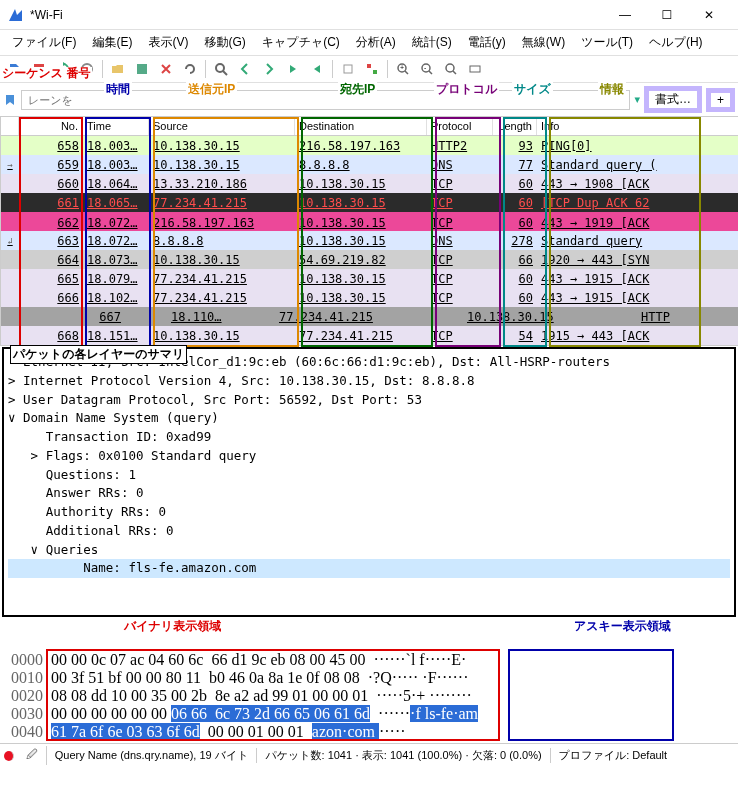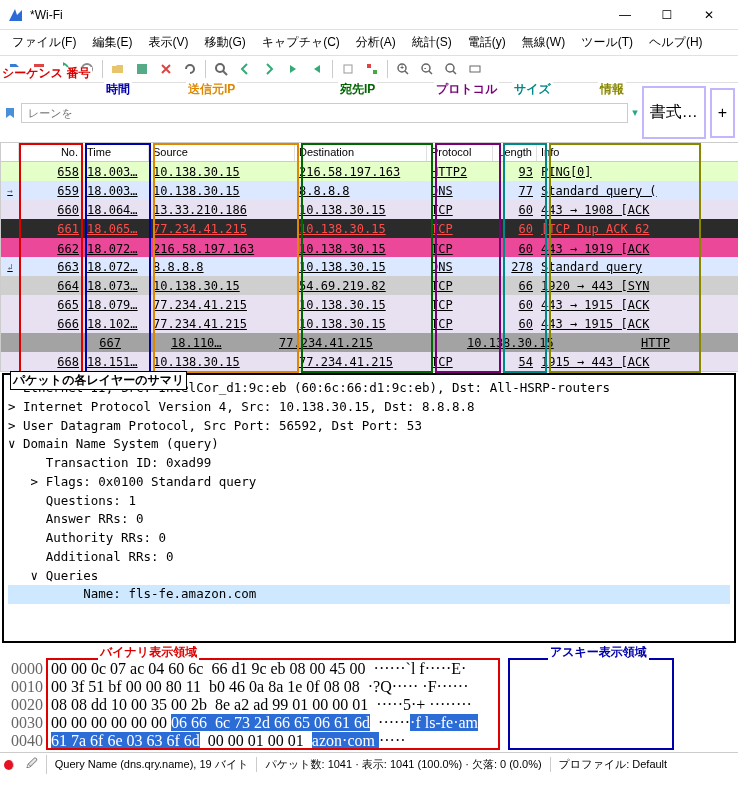--- a/index.html
+++ b/index.html
@@ -9,21 +9,21 @@
 .titlebar .title { flex: 1; font-size: 12px; }
 .winbtns { display: flex; gap: 0; }
 .winbtn { width: 42px; height: 28px; display: flex; align-items: center; justify-content: center; font-size: 12px; cursor: default; }
 .menubar { display: flex; padding: 2px 6px; gap: 4px; font-size: 12px; }
 .menubar span { padding: 2px 6px; cursor: default; }
 .toolbar { display: flex; padding: 2px 4px; gap: 2px; border-top: 1px solid #e0e0e0; border-bottom: 1px solid #e0e0e0; align-items:center; }
 .tbtn { width: 22px; height: 22px; display: flex; align-items: center; justify-content: center; border-radius: 2px; }
 .tsep { width: 1px; height: 18px; background: #ccc; margin: 0 2px; }
 .filterbar { display: flex; padding: 3px; align-items: center; gap: 4px; }
 .filterinput { flex: 1; padding: 3px 6px; border: 1px solid #ccc; background: #fff; font-size: 11px; }
-.fbtn { padding: 14px 6px; border: 2px solid #c4b5fd; font-size: 16px; }
+.fbtn { padding: 0 6px; border: 5px solid #c4b5fd; font-size: 12px; }
 .packet-list { position: relative; border: 1px solid #ccc; }
 .plist-hdr { display: flex; background: #fff; border-bottom: 1px solid #ccc; font-size: 11px; }
 .plist-hdr > div { padding: 3px 4px; border-right: 1px solid #e0e0e0; }
 .plist-body { }
 .prow { display: flex; font-family: Consolas, monospace; font-size: 12px; height: 19px; align-items: center; position: relative; text-decoration: underline; }
 .prow > div { padding: 1px 4px; white-space: nowrap; overflow: hidden; }
 .c-no { width: 64px; text-align: right; }
 .gutter { width: 18px; display:flex; align-items:center; justify-content:center; font-size:9px; color:#666; }
 .c-time { width: 66px; }
 .c-src { width: 146px; }
@@ -357,21 +357,21 @@
   <div class="line">     Transaction ID: 0xad99</div>
   <div class="line">   &gt; Flags: 0x0100 Standard query</div>
   <div class="line">     Questions: 1</div>
   <div class="line">     Answer RRs: 0</div>
   <div class="line">     Authority RRs: 0</div>
   <div class="line">     Additional RRs: 0</div>
   <div class="line">   ∨ Queries</div>
   <div class="line sel">          Name: fls-fe.amazon.com</div>
 </div>
 
-<div style="position:relative; height:14px;">
+<div style="position:relative; height:31px;margin-left:24px;">
   <div class="label-tag" style="color:#d00; left:98px; top:0;">バイナリ表示領域</div>
   <div class="label-tag" style="color:#00a; left:548px; top:0;">アスキー表示領域</div>
 </div>
 
 <div class="hex-pane">
   <div id="hex-body">
       <div class="hrow"><span class="hex-off">0000</span><span class="hex-bytes">00 00 0c 07 ac 04 60 6c  66 d1 9c eb 08 00 45 00</span><span class="hex-ascii">······`l f·····E·</span></div>
       <div class="hrow"><span class="hex-off">0010</span><span class="hex-bytes">00 3f 51 bf 00 00 80 11  b0 46 0a 8a 1e 0f 08 08</span><span class="hex-ascii">·?Q····· ·F······</span></div>
       <div class="hrow"><span class="hex-off">0020</span><span class="hex-bytes">08 08 dd 10 00 35 00 2b  8e a2 ad 99 01 00 00 01</span><span class="hex-ascii">·····5·+ ········</span></div>
       <div class="hrow"><span class="hex-off">0030</span><span class="hex-bytes">00 00 00 00 00 00 <span class="hlsel">06 66  6c 73 2d 66 65 06 61 6d</span></span><span class="hex-ascii">······<span class="hlsel">·f ls-fe·am</span></span></div>

